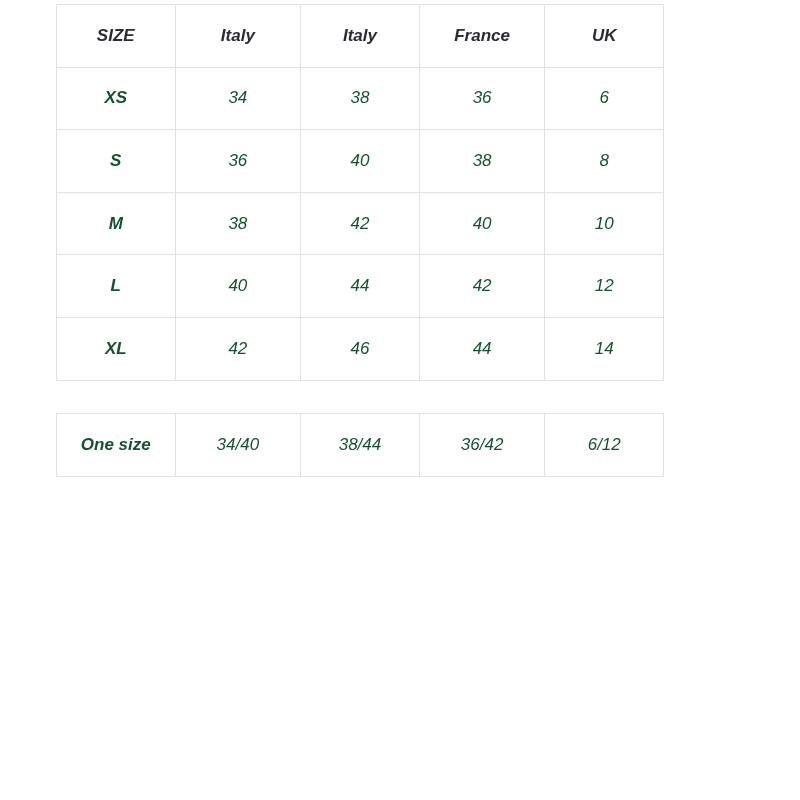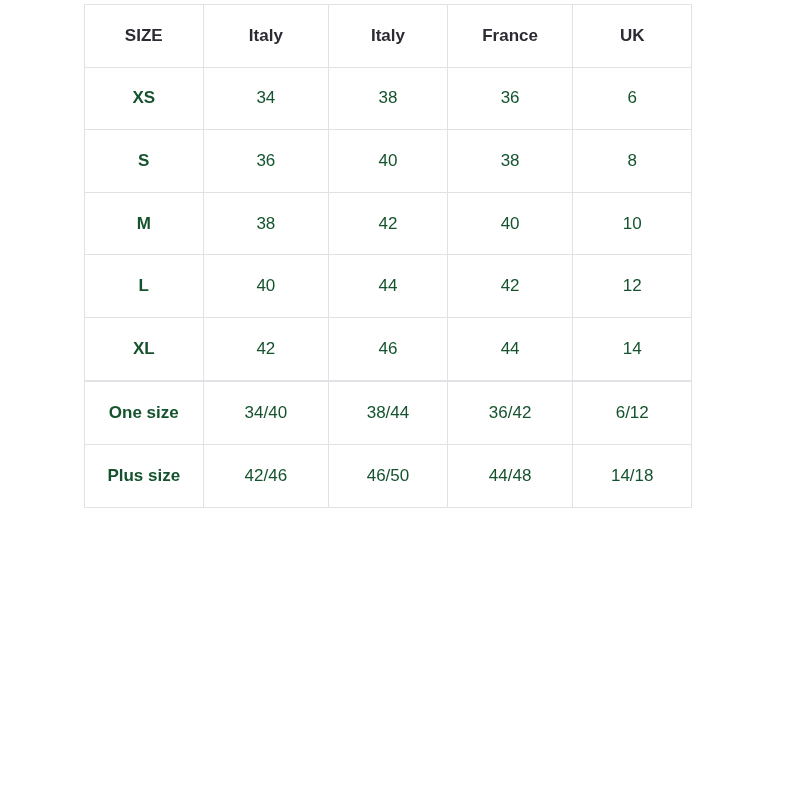--- a/index.html
+++ b/index.html
@@ -12,21 +12,22 @@
     height: 800px;
     font-family: "Liberation Sans", sans-serif;
     color: #2b2b33;
     overflow: hidden;
   }
   .page {
     width: 800px;
     height: 800px;
     position: relative;
     box-sizing: border-box;
-    padding: 0 84px;
+    padding: 0 56px;
+    font-style: italic;
   }
   table.size-table {
     width: 608px;
     border-collapse: collapse;
     table-layout: fixed;
   }
   table.size-table td,
   table.size-table th {
     border: 1px solid #e2e2e6;
     text-align: center;
@@ -45,21 +46,21 @@
 
   table.main-table tr { height: 62.6px; }
   table.main-table th {
     font-weight: bold;
     font-size: 17px;
     color: #2b2b33;
   }
   table.main-table tbody td:first-child {
     font-weight: bold;
   }
-  table.secondary-table { }
+  table.secondary-table { margin-top: 32px; }
   table.secondary-table tr { height: 63px; }
   table.secondary-table td:first-child {
     font-weight: bold;
   }
   .spacer-top { height: 4px; }
 </style>
 </head>
 <body>
 
 <div class="page">
@@ -130,22 +131,15 @@
         <col class="c4">
     </colgroup>
     <tbody>
       <tr>
         <td>One size</td>
         <td>34/40</td>
         <td>38/44</td>
         <td>36/42</td>
         <td>6/12</td>
       </tr>
-      <tr>
-        <td>Plus size</td>
-        <td>42/46</td>
-        <td>46/50</td>
-        <td>44/48</td>
-        <td>14/18</td>
-      </tr>
     </tbody>
   </table>
 </div>
 
 </body></html>

